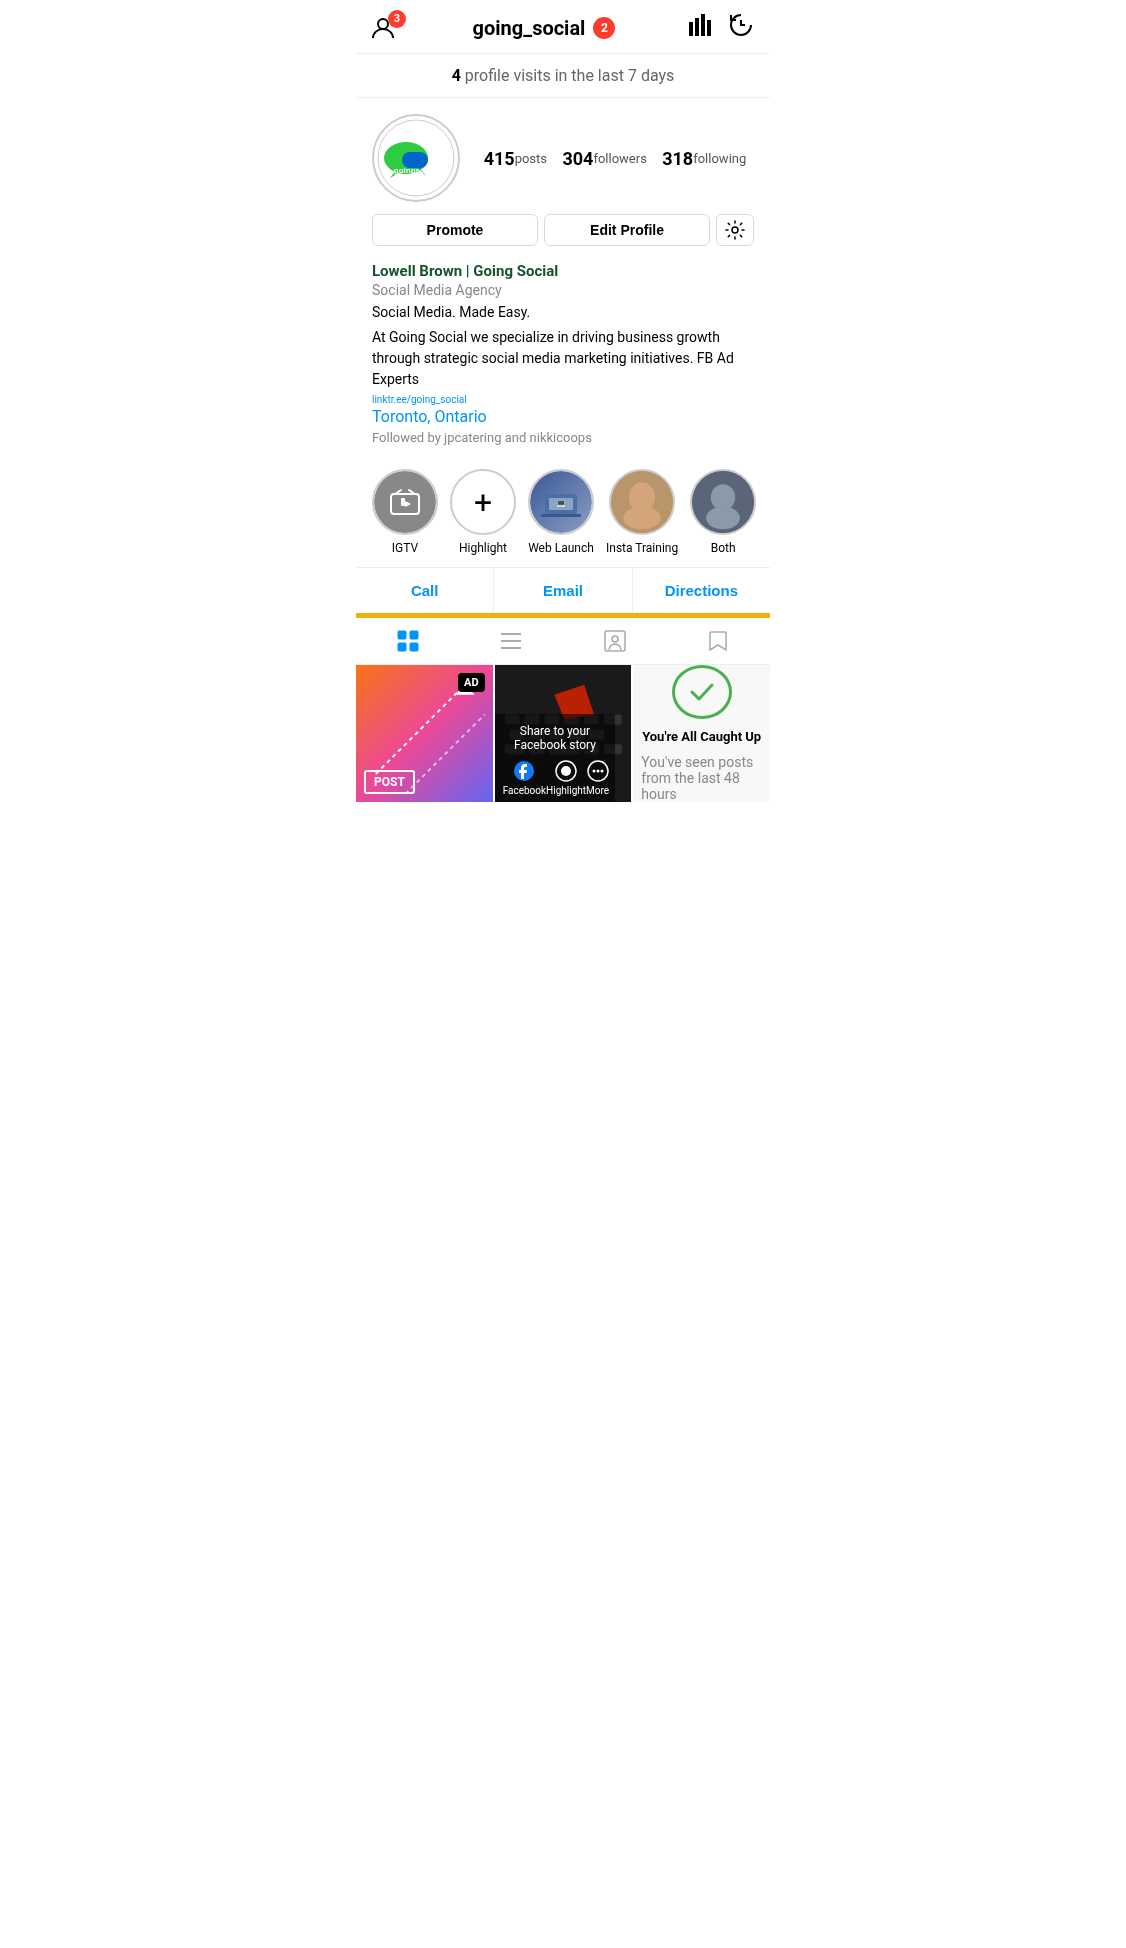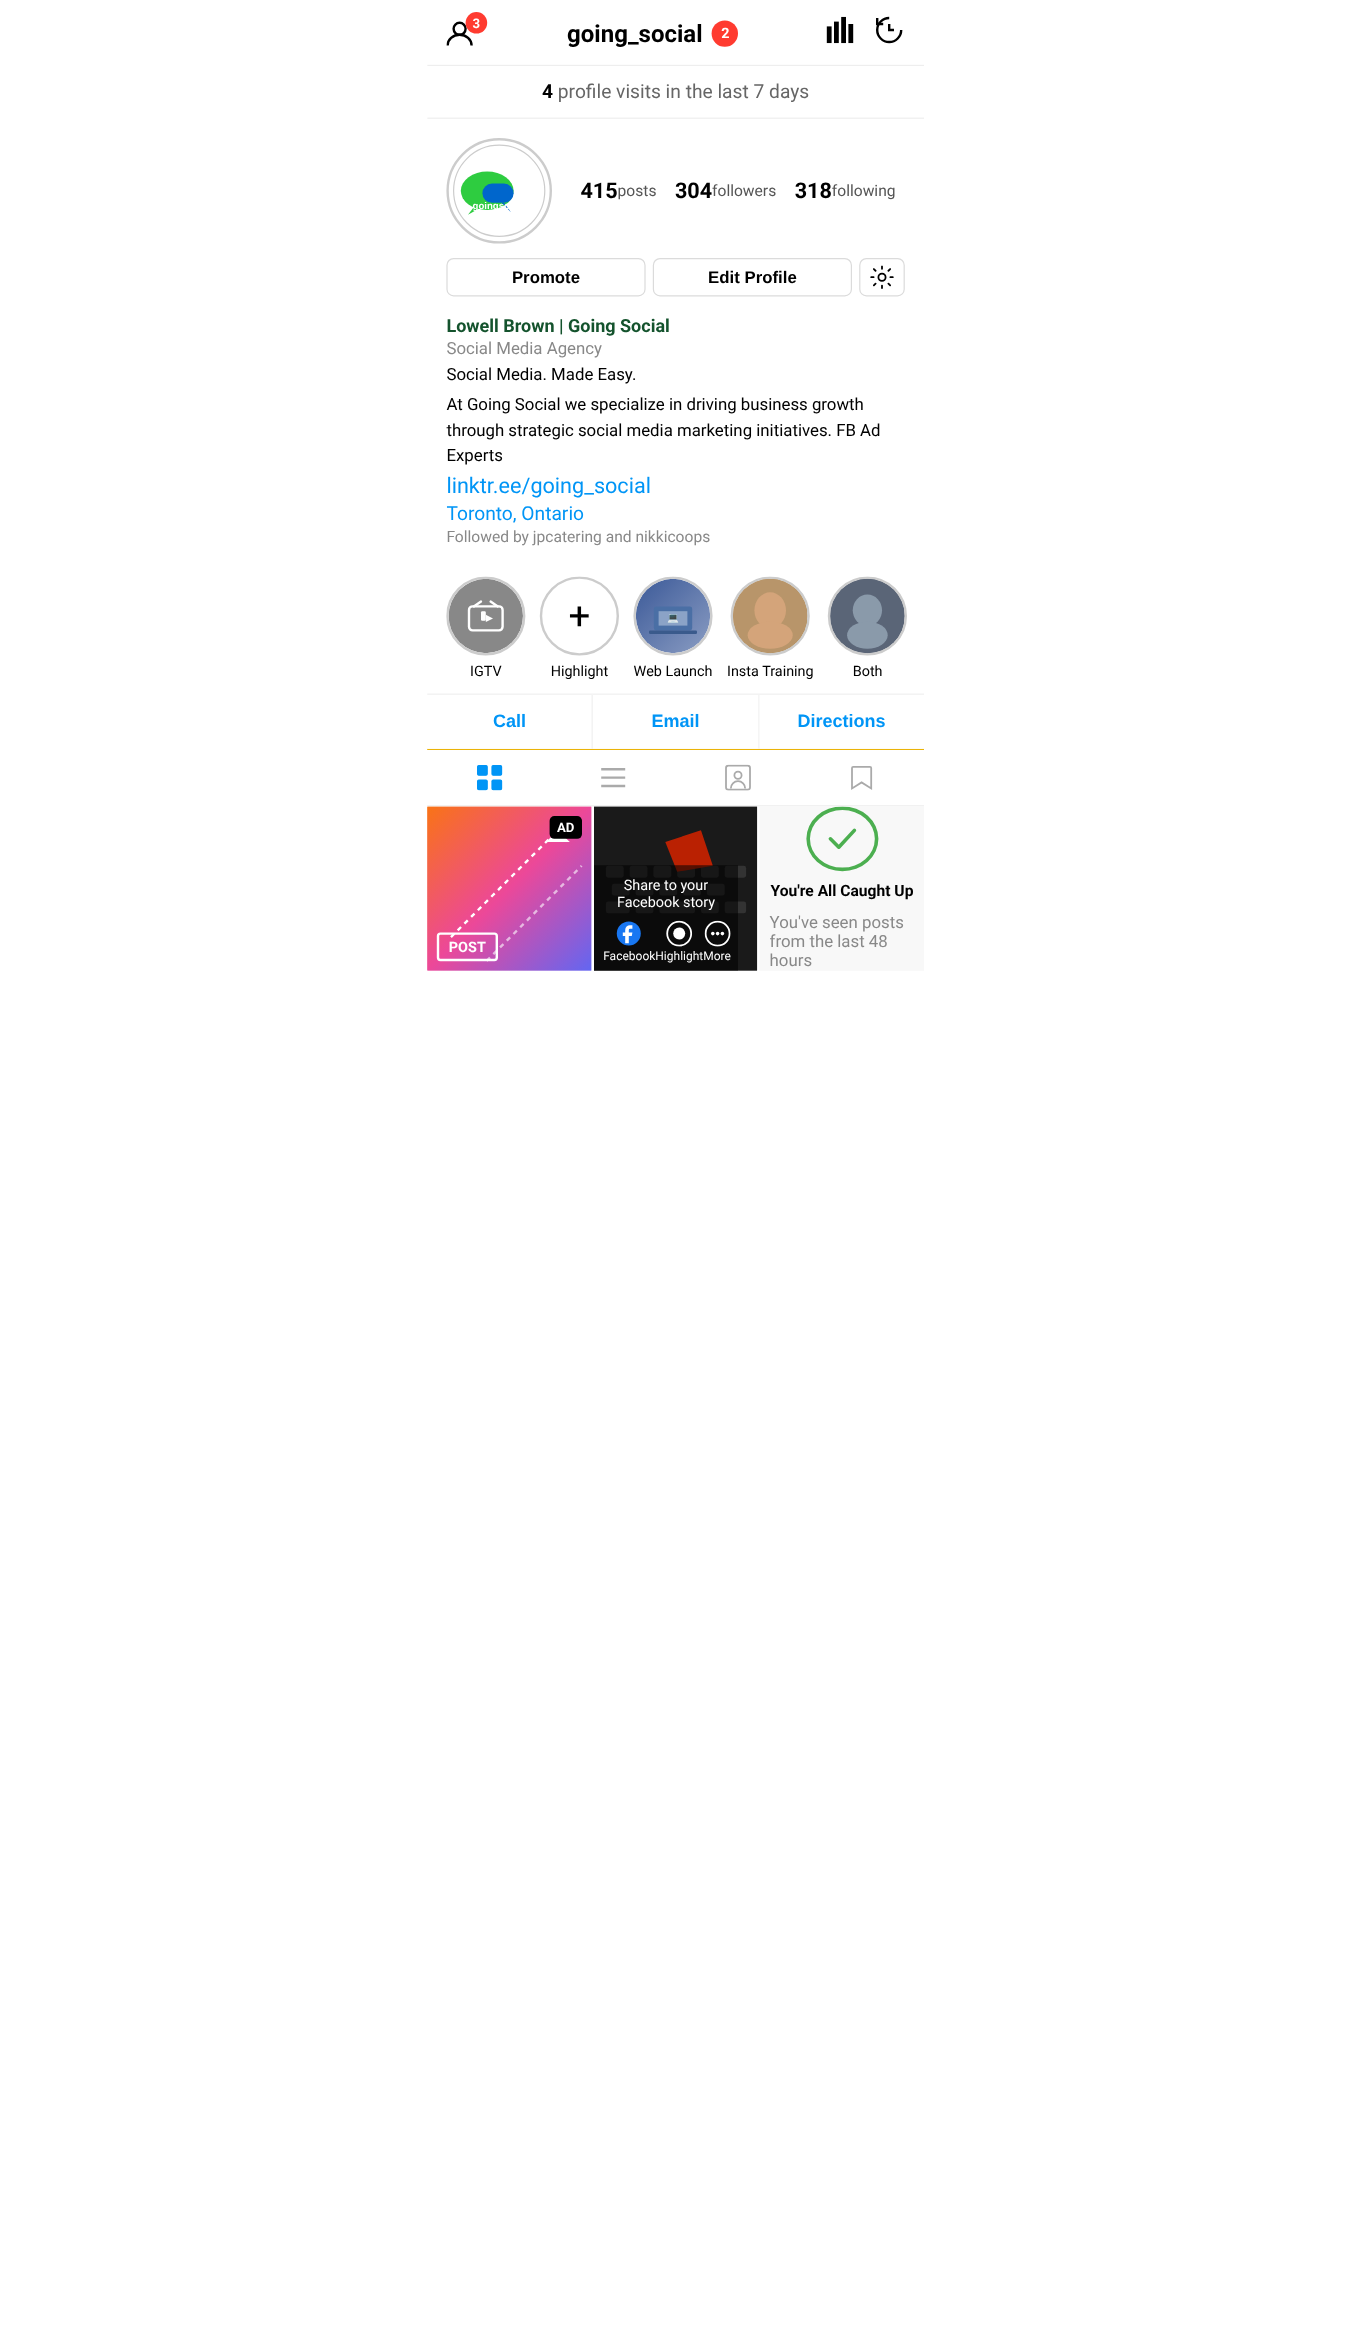--- a/index.html
+++ b/index.html
@@ -182,21 +182,21 @@
       margin-bottom: 4px;
     }
     .bio-text {
       font-size: 14px;
       color: #000;
       line-height: 1.5;
       margin-bottom: 4px;
     }
     .bio-link {
       color: #0095f6;
-      font-size: 18px;
+      font-size: 10px;
       text-decoration: none;
       display: block;
       margin-bottom: 2px;
     }
     .bio-location {
       color: #0095f6;
       font-size: 16px;
       margin-bottom: 4px;
     }
     .bio-followers {
@@ -252,21 +252,21 @@
       display: flex;
       align-items: center;
       justify-content: center;
       border-radius: 50%;
     }
 
     
     .cta-row {
       display: flex;
       border-top: 1px solid #eee;
-      border-bottom: 1px solid #eab308;
+      border-bottom: 5px solid #eab308;
     }
     .cta-btn {
       flex: 1;
       padding: 14px 8px;
       text-align: center;
       font-size: 15px;
       font-weight: 600;
       color: #0095f6;
       background: #fff;
       border: none;

